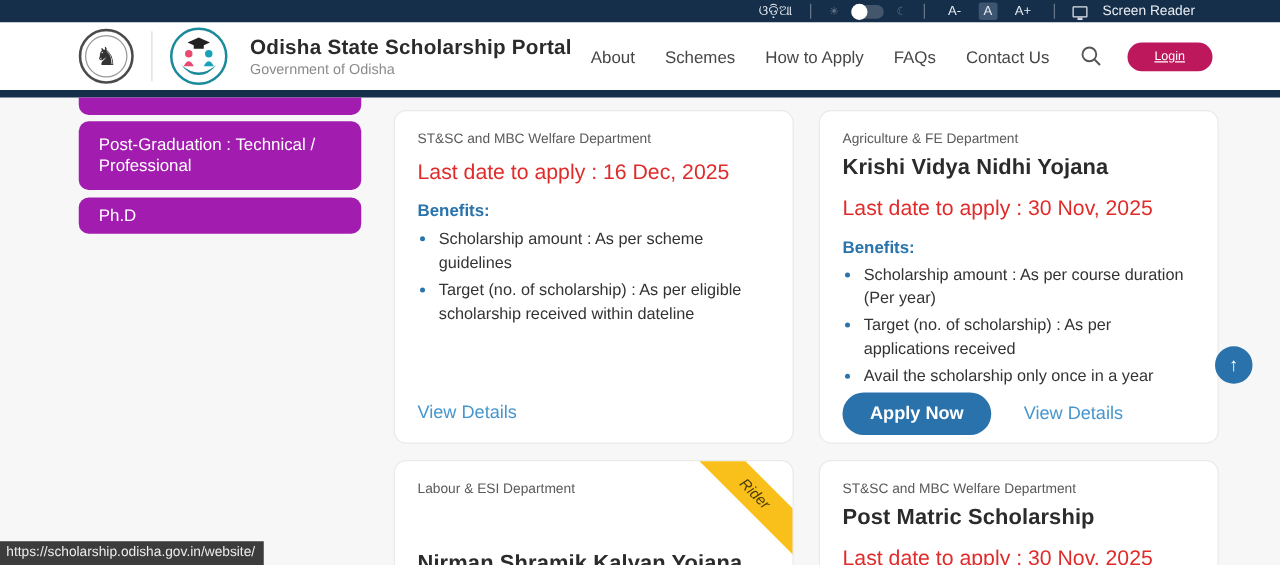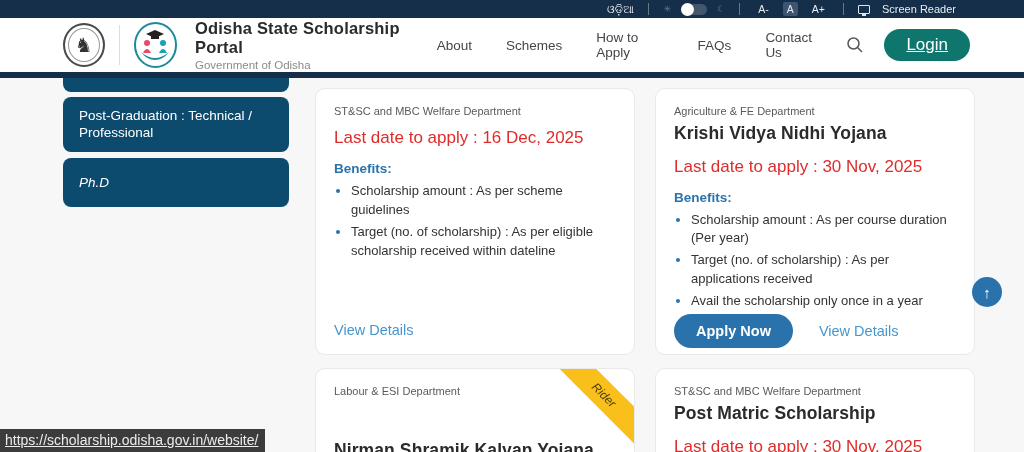--- a/index.html
+++ b/index.html
@@ -57,43 +57,43 @@
   .brand-divider { width:1px; height:40px; background:#ddd; }
   .logo-circle {
     width:46px; height:46px; border-radius:50%;
     border:2px solid #1b8a9a; background:#fff;
     display:flex; align-items:center; justify-content:center;
   }
   .brand-text { margin-left:4px; }
   .brand-title { font-size:16.5px; font-weight:bold; color:#2b2b2b; letter-spacing:.2px; }
   .brand-sub { font-size:11.5px; color:#8b8b8b; margin-top:2px; }
 
-  .header-nav { margin-left:auto; display:flex; align-items:center; gap:34px; }
+  .header-nav { margin-left:auto; display:flex; align-items:center; gap:24px; }
   .header-nav a { text-decoration:none; color:#464646; font-size:13.5px; cursor:pointer; }
   .search-btn { width:18px; height:18px; cursor:pointer; display:flex; }
   .login-btn {
-    background:#0f766e; color:#fff; border:none; cursor:pointer;
-    font-size:17px; padding:6px 22px; border-radius:16px;
+    background:#be185d; color:#fff; border:none; cursor:pointer;
+    font-size:10px; padding:6px 22px; border-radius:16px;
     font-family:"Liberation Sans", sans-serif;
     text-decoration:underline;
   }
 
   .navy-line { height:6px; background:#152e49; }
 
   
   .content { position:relative; height:374px; }
 
   .sidebar { position:absolute; left:63px; top:0; width:226px; }
   .side-btn {
-    background:#0c4a6e; color:#fff; border-radius:8px;
+    background:#a21caf; color:#fff; border-radius:8px;
     font-size:13.5px; line-height:1.28; padding:10px 16px;
     margin-bottom:6px; cursor:pointer;
   }
   .side-btn.partial { height:14px; border-radius:0 0 8px 8px; padding:0; margin-bottom:5px; }
-  .side-btn.single { padding:16px 16px;font-style:italic; }
+  .side-btn.single { padding:6px 16px; }
 
   .card {
     position:absolute; width:320px; background:#fff;
     border:1px solid #e9e9e9; border-radius:10px;
     padding:16px 18px; display:flex; flex-direction:column;
     overflow:hidden;
   }
   .card.c1 { left:315px; top:10px;  height:267px; }
   .card.c2 { left:655px; top:10px;  height:267px; }
   .card.c3 { left:315px; top:290px; height:250px; }
@@ -133,21 +133,21 @@
     position:absolute; left:972px; top:277px; width:30px; height:30px;
     border-radius:50%; background:#2a72ab; color:#fff; border:none;
     font-size:15px; font-weight:bold; cursor:pointer; line-height:1;
     display:flex; align-items:center; justify-content:center;
     font-family:"Liberation Sans", sans-serif;
   }
 
   
   .status-url {
     position:absolute; left:0; bottom:0; background:#3c3c3c; color:#ececec;
-    font-size:14px; padding:3px 7px 4px 5px; white-space:nowrap;text-decoration:underline;
+    font-size:11px; padding:3px 7px 4px 5px; white-space:nowrap;
   }
 </style>
 </head>
 <body>
 
 <div class="topbar">
   <div class="seg">
     <span class="lang">ଓଡ଼ିଆ</span>
   </div>
   <div class="divider"></div>

